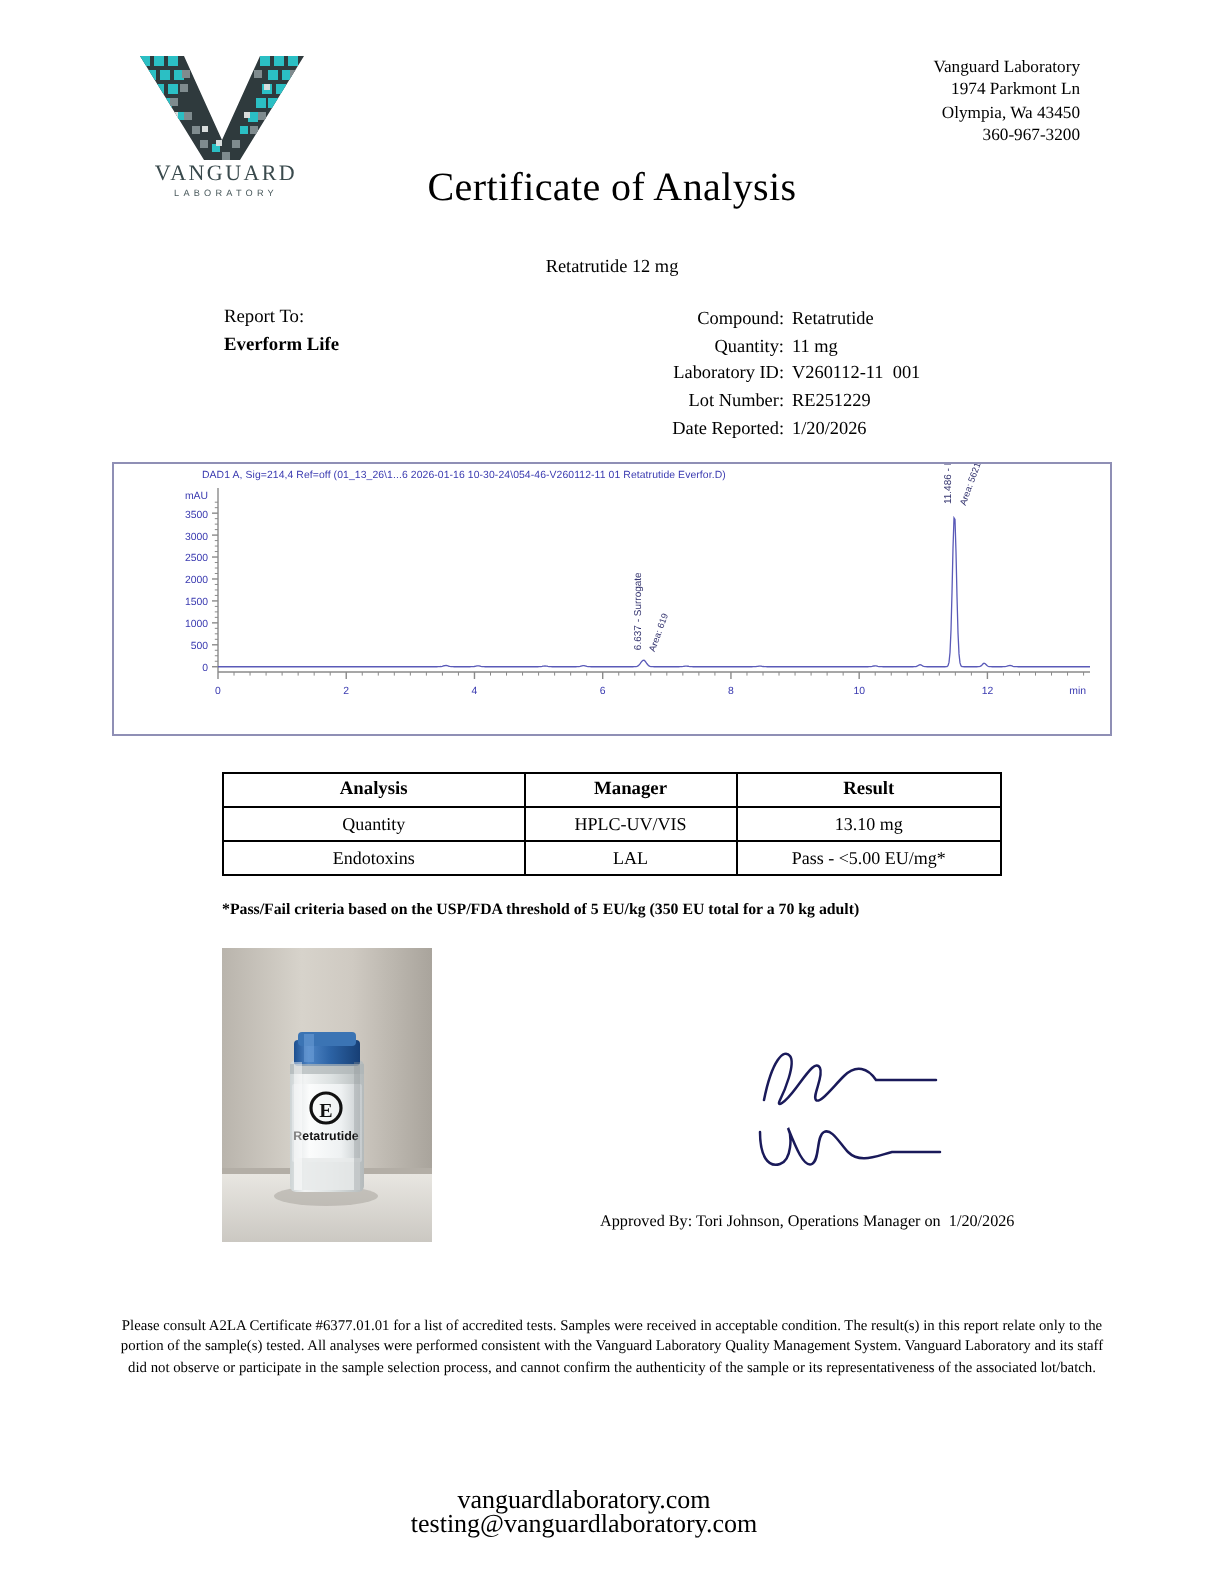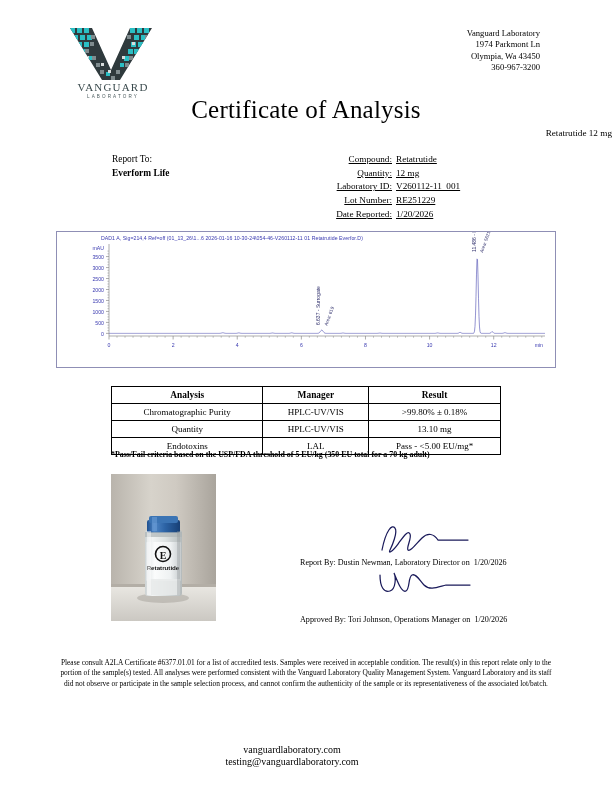--- a/index.html
+++ b/index.html
@@ -19,31 +19,31 @@
   .logo-v { width:86px; height:56px; display:block; }
   .logo-name { font-family:"Liberation Serif", serif; font-weight:normal; font-size:11px;
                letter-spacing:1.2px; color:#3a4a4d; margin-top:-1px; }
   .logo-sub { font-family:"Liberation Sans", sans-serif; font-size:4.6px; letter-spacing:2.1px;
               color:#4a5a5d; margin-top:1px; }
 
   .addr { position:absolute; right:72px; top:6px; text-align:right;
           font-size:8.6px; line-height:11.4px; }
 
   
-  .title { position:absolute; top:96px; left:0; width:612px; text-align:center;
-           font-size:25px; letter-spacing:0.2px; }
-  .subtitle { position:absolute; top:128px; left:0; width:612px; text-align:right;
+  .title { position:absolute; top:83px; left:0; width:612px; text-align:center;
+           font-size:20px; letter-spacing:0.2px; }
+  .subtitle { position:absolute; top:128px; left:0; width:612px; text-align:center;
               font-size:9.2px; }
 
   
   .report-to { position:absolute; left:112px; top:153px; font-size:9.4px; line-height:13.5px; }
   .report-to .co { font-weight:bold; }
 
   .meta { position:absolute; left:300px; top:153px; font-size:9.2px; }
-  .meta-row { display:flex; line-height:13.7px;text-decoration:underline; }
+  .meta-row { display:flex; line-height:13.7px; }
   .meta-label { width:92px; text-align:right; padding-right:4px; white-space:nowrap; }
   .meta-value { white-space:pre; }
 
   
   .chrom { position:absolute; left:56px; top:231px; width:500px; height:137px;
            border:1px solid #8f8fb5; background:#fff; box-sizing:border-box; }
   .chrom-title { position:absolute; left:44px; top:3px; font-family:"Liberation Sans", sans-serif;
                  font-size:5.2px; color:#3a3ab0; white-space:nowrap; letter-spacing:0.05px; }
   .chrom-svg { position:absolute; left:0; top:0; }
 
@@ -68,21 +68,21 @@
 
   
   .iso { position:absolute; left:147px; top:630px; width:130px; height:22px; }
 
   
   .disclaimer { position:absolute; left:56px; top:658px; width:500px; text-align:center;
                 font-size:7.4px; line-height:10.3px; }
 
   
   .footer { position:absolute; left:0; top:744px; width:584px; text-align:center;
-            font-size:10px; line-height:11.6px; }
+            font-size:13px; line-height:11.6px; }
 </style>
 </head>
 <body>
 
 <div class="page">
 
   <div class="header">
     <div class="logo-wrap">
       <svg class="logo-v" viewBox="0 0 86 56">
         <defs>
@@ -163,21 +163,21 @@
     <div class="co">Everform Life</div>
   </div>
 
   <div class="meta">
     <div class="meta-row">
       <span class="meta-label">Compound:</span>
       <span class="meta-value">Retatrutide</span>
     </div>
     <div class="meta-row">
       <span class="meta-label">Quantity:</span>
-      <span class="meta-value">12 mg</span>
+      <span class="meta-value">11 mg</span>
     </div>
     <div class="meta-row">
       <span class="meta-label">Laboratory ID:</span>
       <span class="meta-value">V260112-11  001</span>
     </div>
     <div class="meta-row">
       <span class="meta-label">Lot Number:</span>
       <span class="meta-value">RE251229</span>
     </div>
     <div class="meta-row">
@@ -305,25 +305,20 @@
   <table class="table">
     <thead>
       <tr>
         <th class="c1">Analysis</th>
         <th class="c2">Manager</th>
         <th class="c3">Result</th>
       </tr>
     </thead>
     <tbody>
       <tr>
-        <td>Chromatographic Purity</td>
-        <td>HPLC-UV/VIS</td>
-        <td>&gt;99.80% ± 0.18%</td>
-      </tr>
-      <tr>
         <td>Quantity</td>
         <td>HPLC-UV/VIS</td>
         <td>13.10 mg</td>
       </tr>
       <tr>
         <td>Endotoxins</td>
         <td>LAL</td>
         <td>Pass - &lt;5.00 EU/mg*</td>
       </tr>
     </tbody>
@@ -382,21 +377,20 @@
   </div>
 
   <div class="sig-block">
     <div class="sig-line">
       <svg class="sig-svg" width="110" height="36" viewBox="0 0 110 36">
         <path d="M10,30 C14,10 20,4 23,8 C26,12 20,26 18,30 C16,34 20,32 26,24
                  C32,16 36,10 38,14 C40,18 34,28 36,30 C38,32 44,24 50,18
                  C56,12 62,14 66,20 L96,20" fill="none" stroke="#1a1a5a" stroke-width="1.25" stroke-linecap="round"></path>
       </svg>
     </div>
-    <div class="sig-caption">Report By: Dustin Newman, Laboratory Director on  1/20/2026</div>
     <div class="sig-line">
       <svg class="sig-svg" width="110" height="36" viewBox="0 0 110 36">
         <path d="M8,12 C8,24 12,30 18,28 C24,26 24,14 22,10 C26,20 30,30 34,28
                  C38,26 36,14 40,12 C44,10 48,18 52,22 C58,28 66,24 74,22 L98,22" fill="none" stroke="#1a1a5a" stroke-width="1.25" stroke-linecap="round"></path>
       </svg>
     </div>
     <div class="sig-caption2">Approved By: Tori Johnson, Operations Manager on  1/20/2026</div>
   </div>
 
 

